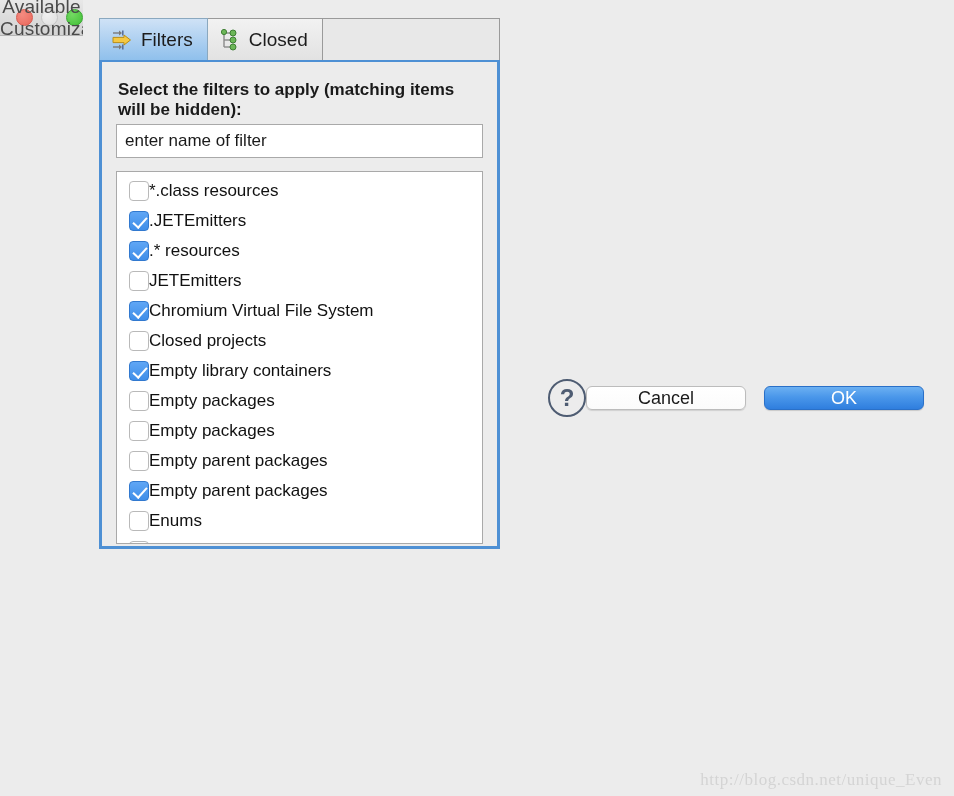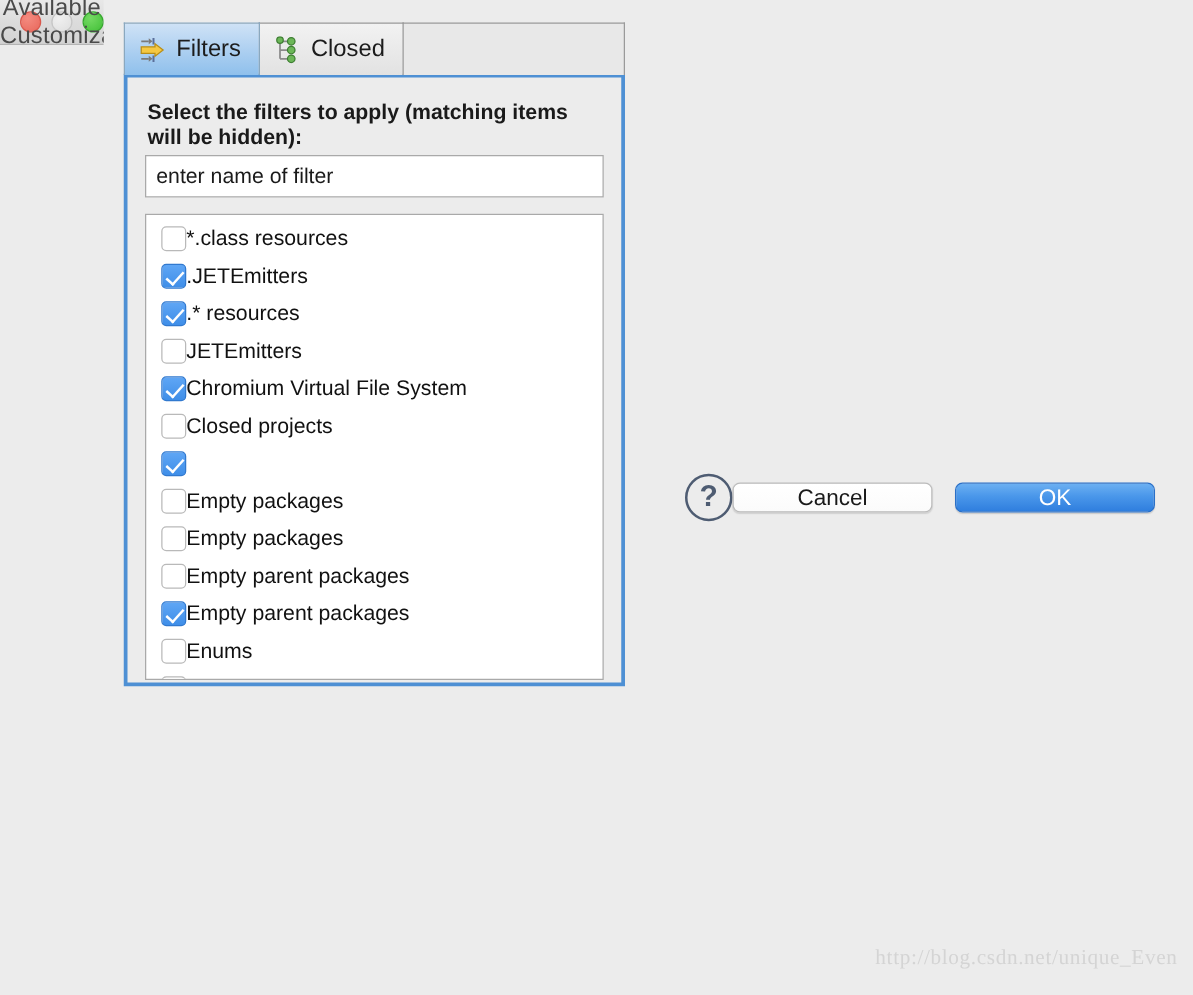--- a/index.html
+++ b/index.html
@@ -184,21 +184,21 @@
     box-shadow: 0 1px 1px rgba(0,0,0,.12);
   }
   .dlg-btn.ok {
     background: linear-gradient(to bottom, #6cb0f2 0%, #4a97ea 45%, #2f7ede 100%);
     color: #ffffff;
     border: 1px solid #2a70c8;
     box-shadow: 0 1px 1px rgba(0,0,0,.15);
   }
   #watermark {
     position: absolute;
-    right: 12px; bottom: 20px;
+    right: 12px; bottom: 6px;
     font-family: "Liberation Serif", serif;
     font-size: 17px;
     color: #d4d4d4;
     letter-spacing: .5px;
     white-space: nowrap;
     pointer-events: none;
   }
 </style>
 </head>
 <body>
@@ -277,20 +277,21 @@
           <div class="row">
             <span class="cb on"></span>
             <span class="row-label">Chromium Virtual File System</span>
           </div>
           <div class="row">
             <span class="cb"></span>
             <span class="row-label">Closed projects</span>
           </div>
           <div class="row">
             <span class="cb on"></span>
+            <span class="row-label">Empty library containers</span>
           </div>
           <div class="row">
             <span class="cb"></span>
             <span class="row-label">Empty packages</span>
           </div>
           <div class="row">
             <span class="cb"></span>
             <span class="row-label">Empty packages</span>
           </div>
           <div class="row">

